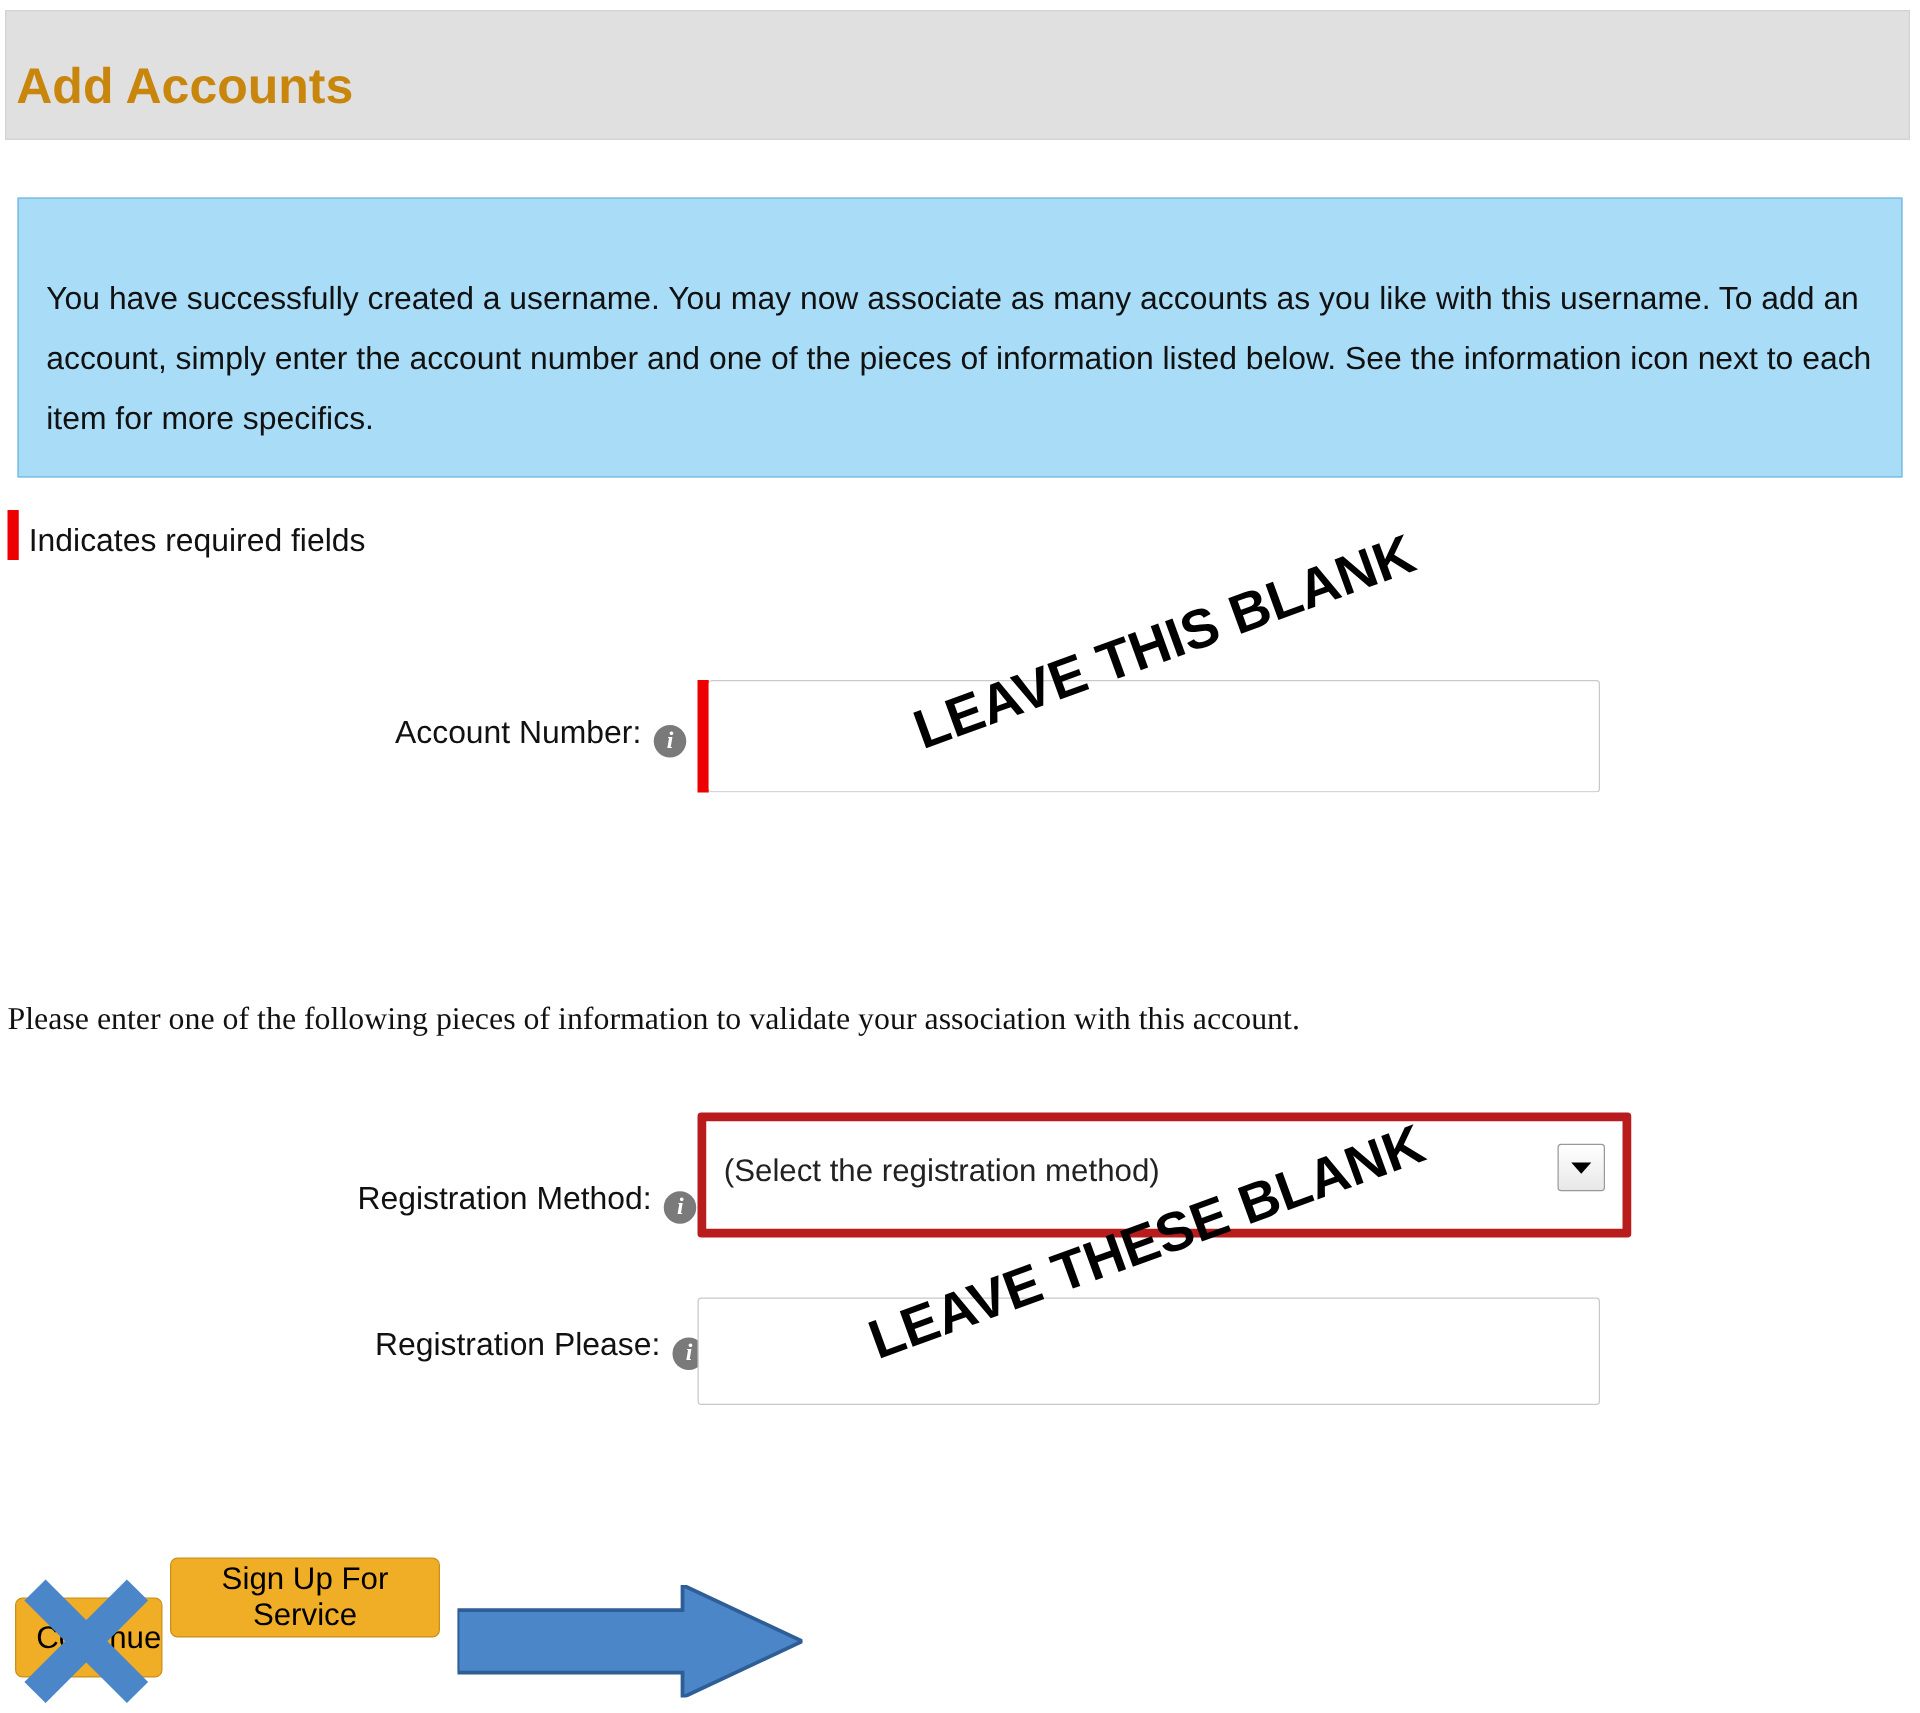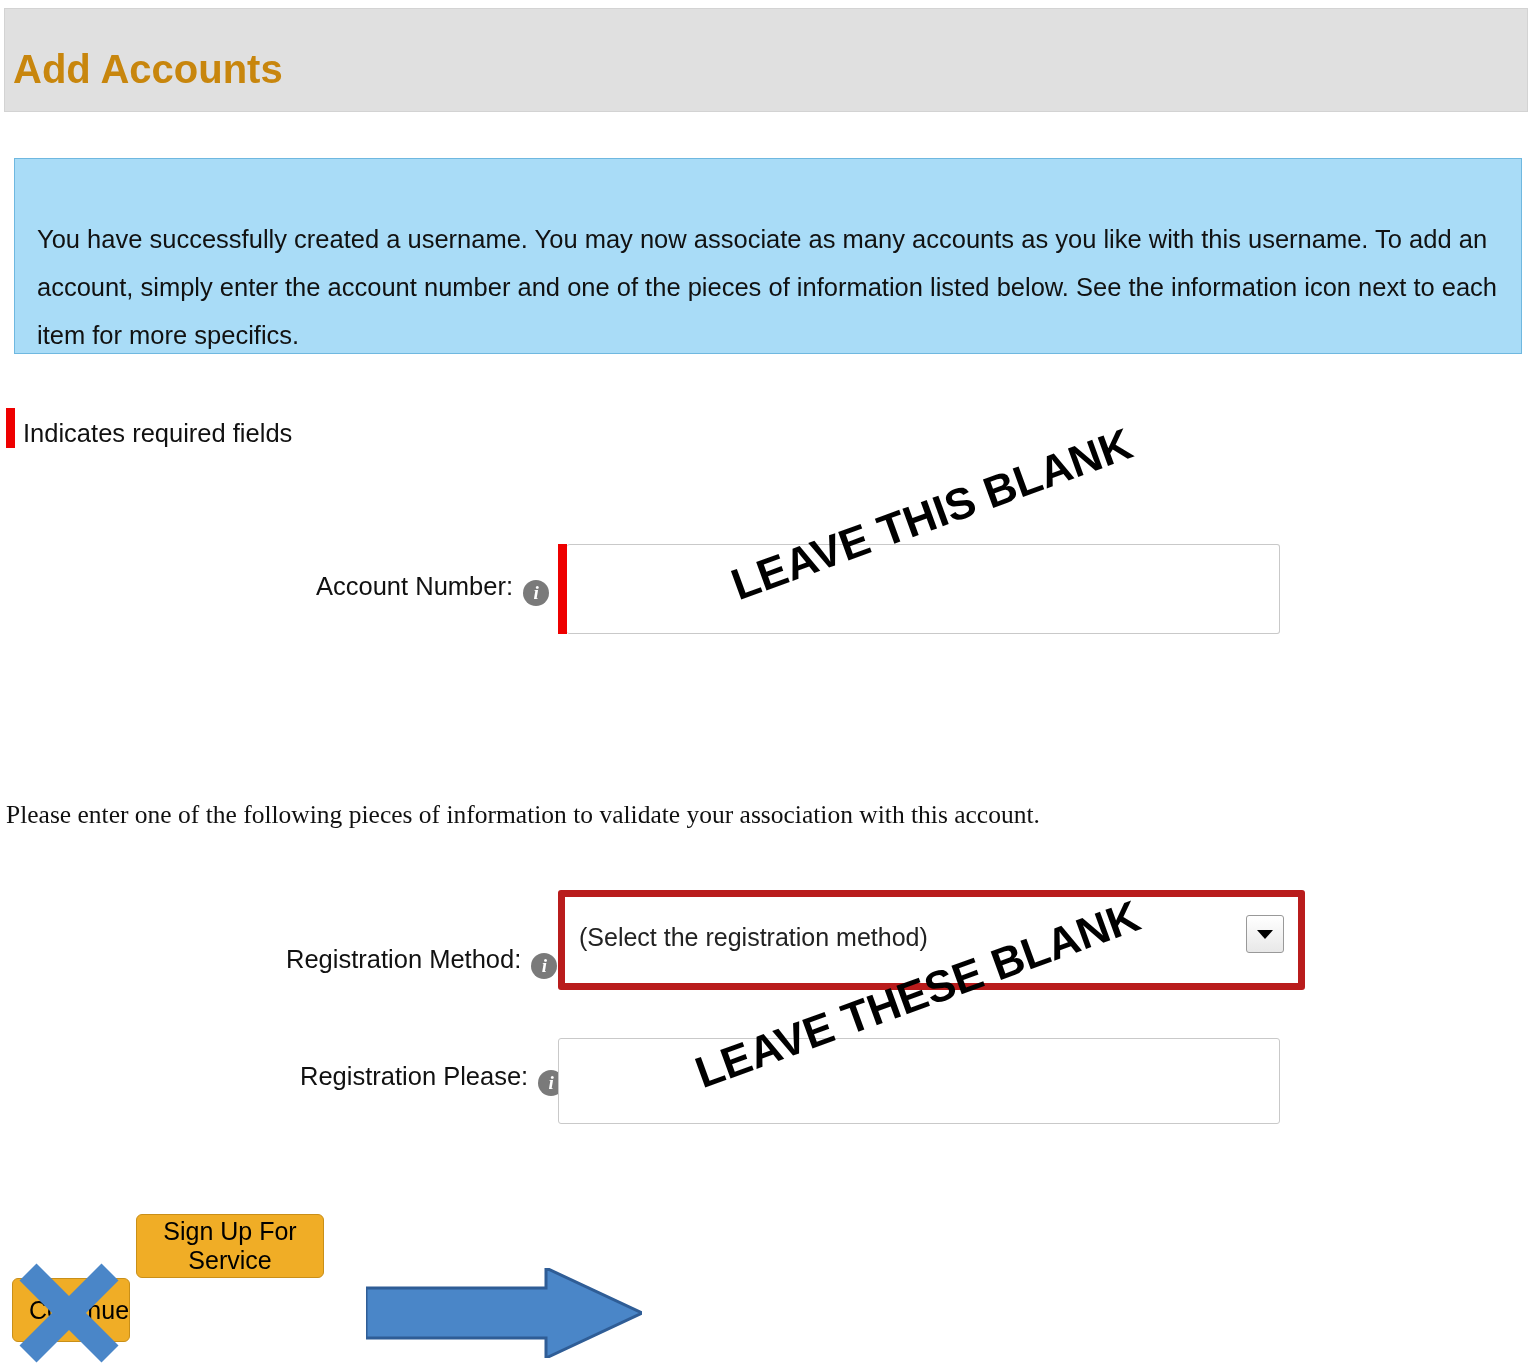--- a/index.html
+++ b/index.html
@@ -36,21 +36,21 @@
     color: #c8860d;
     letter-spacing: 0px;
   }
 
   
   .info-banner {
     position: absolute;
     left: 14px;
     top: 158px;
     width: 1508px;
-    height: 196px;
+    height: 224px;
     background: #a9dcf7;
     border: 1px solid #6fb8e0;
     box-sizing: border-box;
   }
   .info-banner-text {
     position: absolute;
     left: 22px;
     top: 56px;
     width: 1462px;
     font-size: 25.5px;
@@ -232,22 +232,22 @@
     box-sizing: border-box;
   }
   .btn-continue {
     left: 12px;
     top: 1278px;
     width: 118px;
     height: 64px;
   }
   .btn-signup {
     left: 136px;
-    top: 1214px;
-    width: 188px;
+    top: 1246px;
+    width: 216px;
     height: 64px;
   }
 
   
   .annot {
     position: absolute;
     font-family: "Liberation Sans", sans-serif;
     font-weight: bold;
     color: #000000;
     white-space: nowrap;

